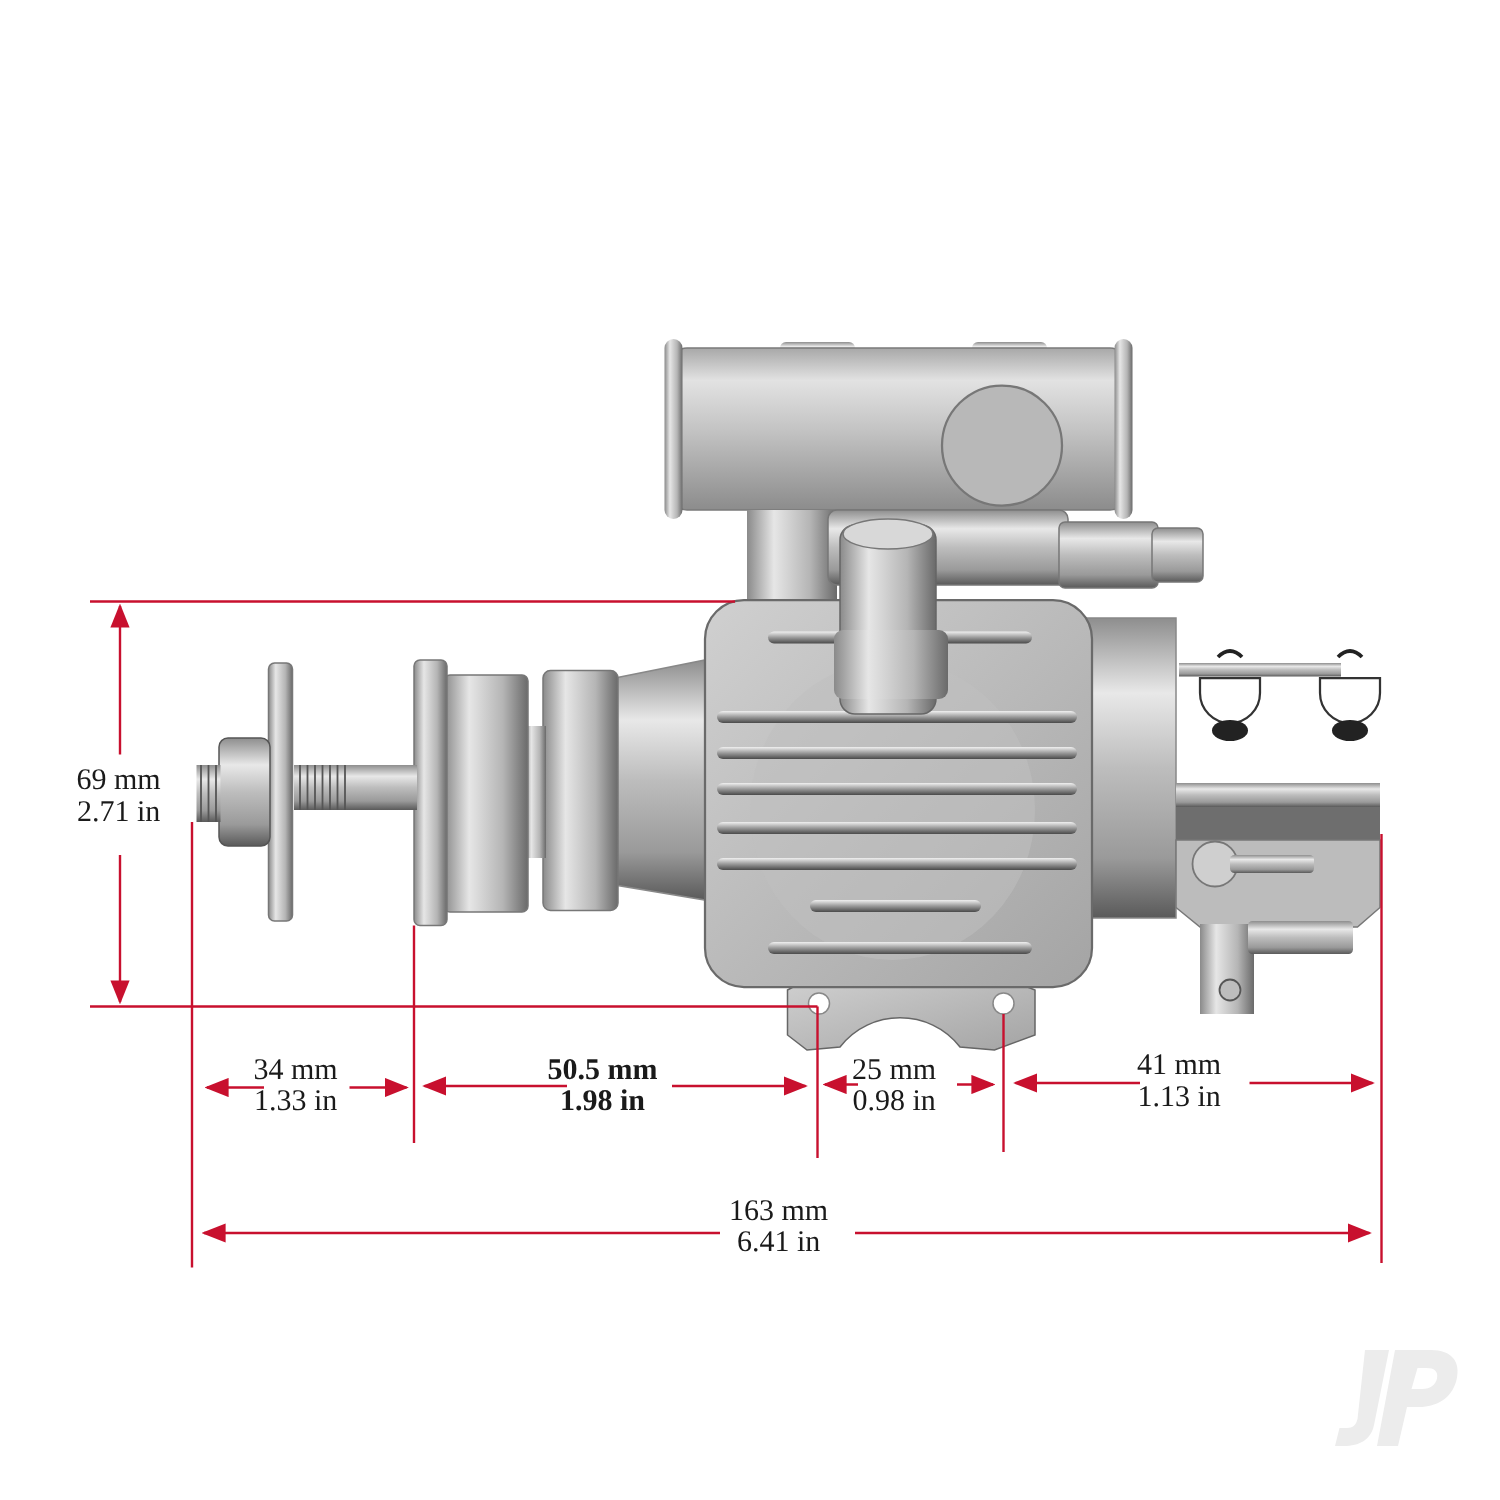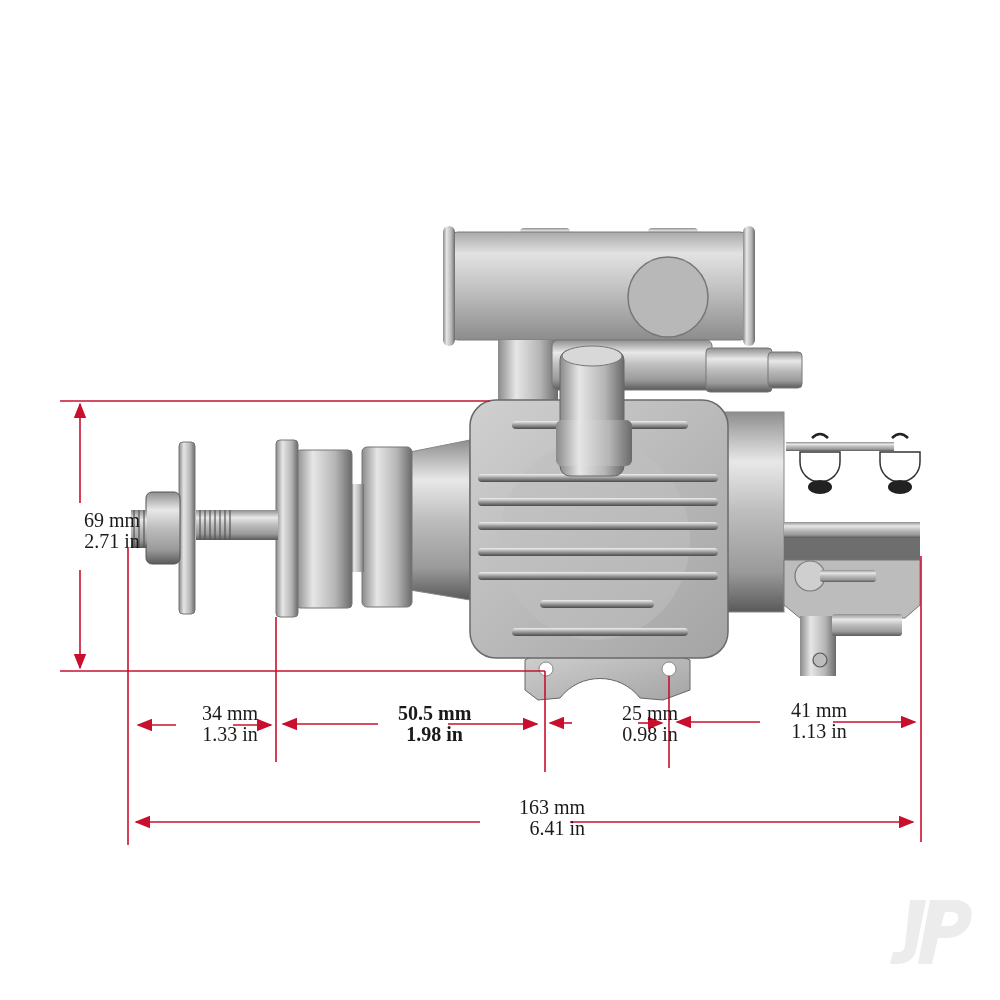--- a/index.html
+++ b/index.html
@@ -1,19 +1,19 @@
 <!DOCTYPE html>
 <html><head>
 <meta charset="utf-8">
 <style>
   html, body { margin:0; padding:0; background:#ffffff; }
   body { width:1000px; height:1000px; position:relative; overflow:hidden; font-family:"Liberation Serif", "DejaVu Serif", serif; }
   #stage { position:absolute; left:0; top:0; width:1000px; height:1000px; }
   .dim-label { position:absolute; text-align:center; color:#1a1a1a; font-size:20px; line-height:21px; background:#ffffff; padding:0 3px; white-space:nowrap; }
-  .dim-label span { display:block;margin-left:33px; }
+  .dim-label span { display:block; }
   .watermark { position:absolute; left:888px; top:892px; width:90px; height:80px; }
 </style>
 </head>
 <body>
 
 <div id="stage">
   <svg width="1000" height="1000" viewBox="0 0 1000 1000" xmlns="http://www.w3.org/2000/svg" style="position:absolute;left:0;top:0">
     <defs>
       <linearGradient id="metalV" x1="0" y1="0" x2="0" y2="1">
         <stop offset="0" stop-color="#8e8e8e"></stop>
@@ -172,29 +172,29 @@
     <span>2.71 in</span>
   </div>
   <div class="dim-label" style="left:166px; top:703px; background:transparent;">
     <span>34 mm</span>
     <span>1.33 in</span>
   </div>
   <div class="dim-label" style="left:362px; top:703px; background:transparent;font-weight:bold;">
     <span>50.5 mm</span>
     <span>1.98 in</span>
   </div>
-  <div class="dim-label" style="left:586px; top:703px; background:transparent;">
+  <div class="dim-label" style="left:565px; top:703px; background:transparent;">
     <span>25 mm</span>
     <span>0.98 in</span>
   </div>
   <div class="dim-label" style="left:755px; top:700px; background:transparent;">
     <span>41 mm</span>
     <span>1.13 in</span>
   </div>
-  <div class="dim-label" style="left:483px; top:797px; background:transparent;text-align:right;">
+  <div class="dim-label" style="left:483px; top:797px; background:transparent;">
     <span>163 mm</span>
     <span>6.41 in</span>
   </div>
 
   <svg class="watermark" viewBox="0 0 90 80" xmlns="http://www.w3.org/2000/svg">
     <path d="M22 8 L38 8 L28 58 C26 68 18 72 8 72 L2 72 L5 60 L10 60 C14 60 16 58 17 54 Z" fill="#ececec"></path>
     <path d="M42 8 L66 8 C80 8 86 16 83 28 C80 40 70 46 58 46 L50 46 L44 72 L30 72 Z M53 34 L60 34 C66 34 69 31 70 27 C71 22 68 20 63 20 L57 20 Z" fill="#ececec"></path>
   </svg>
 </div>
 

